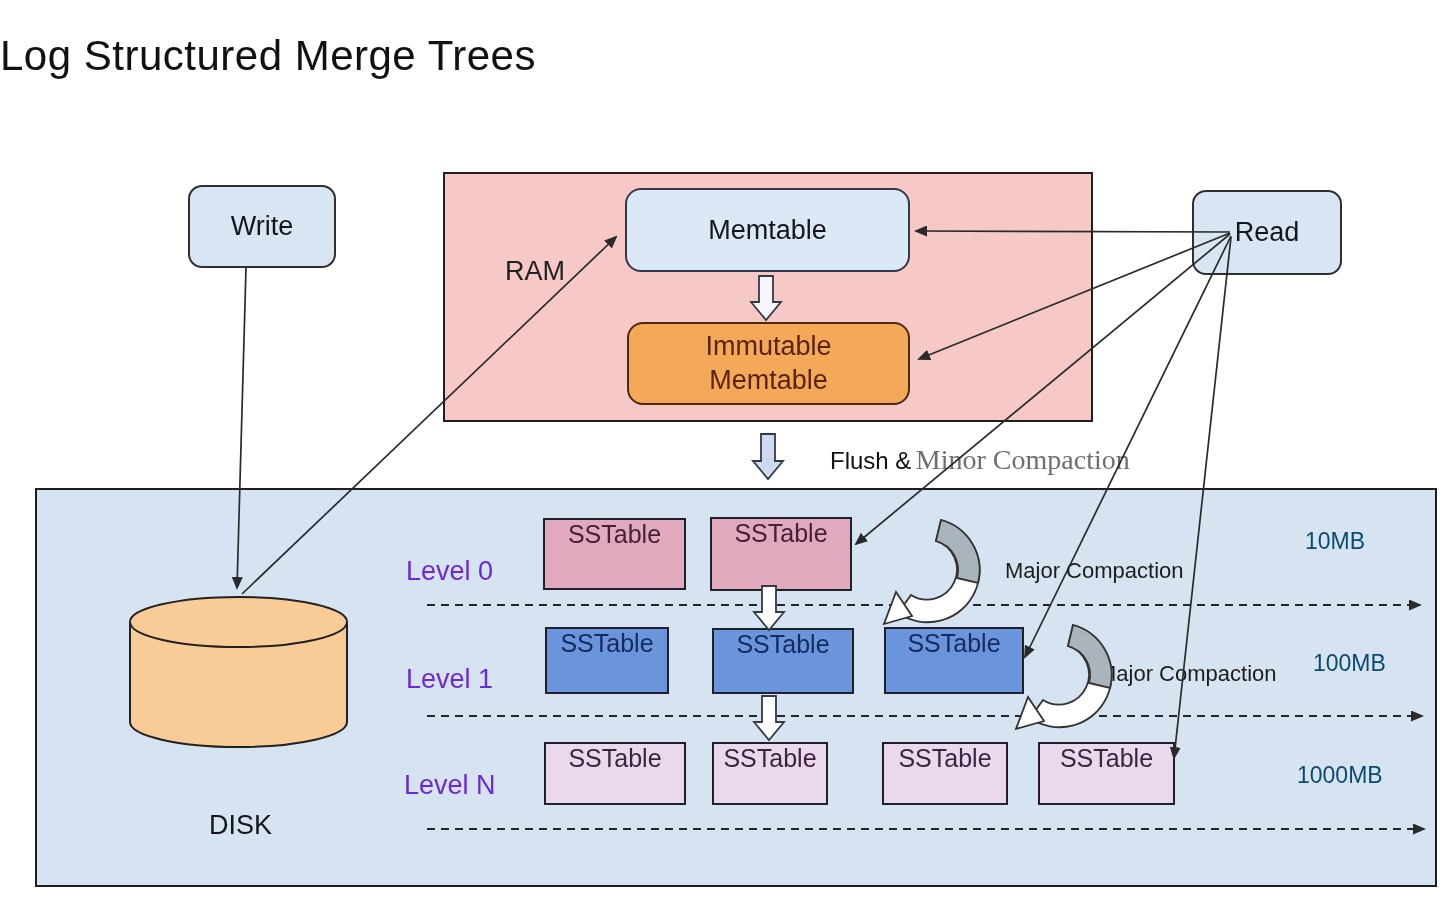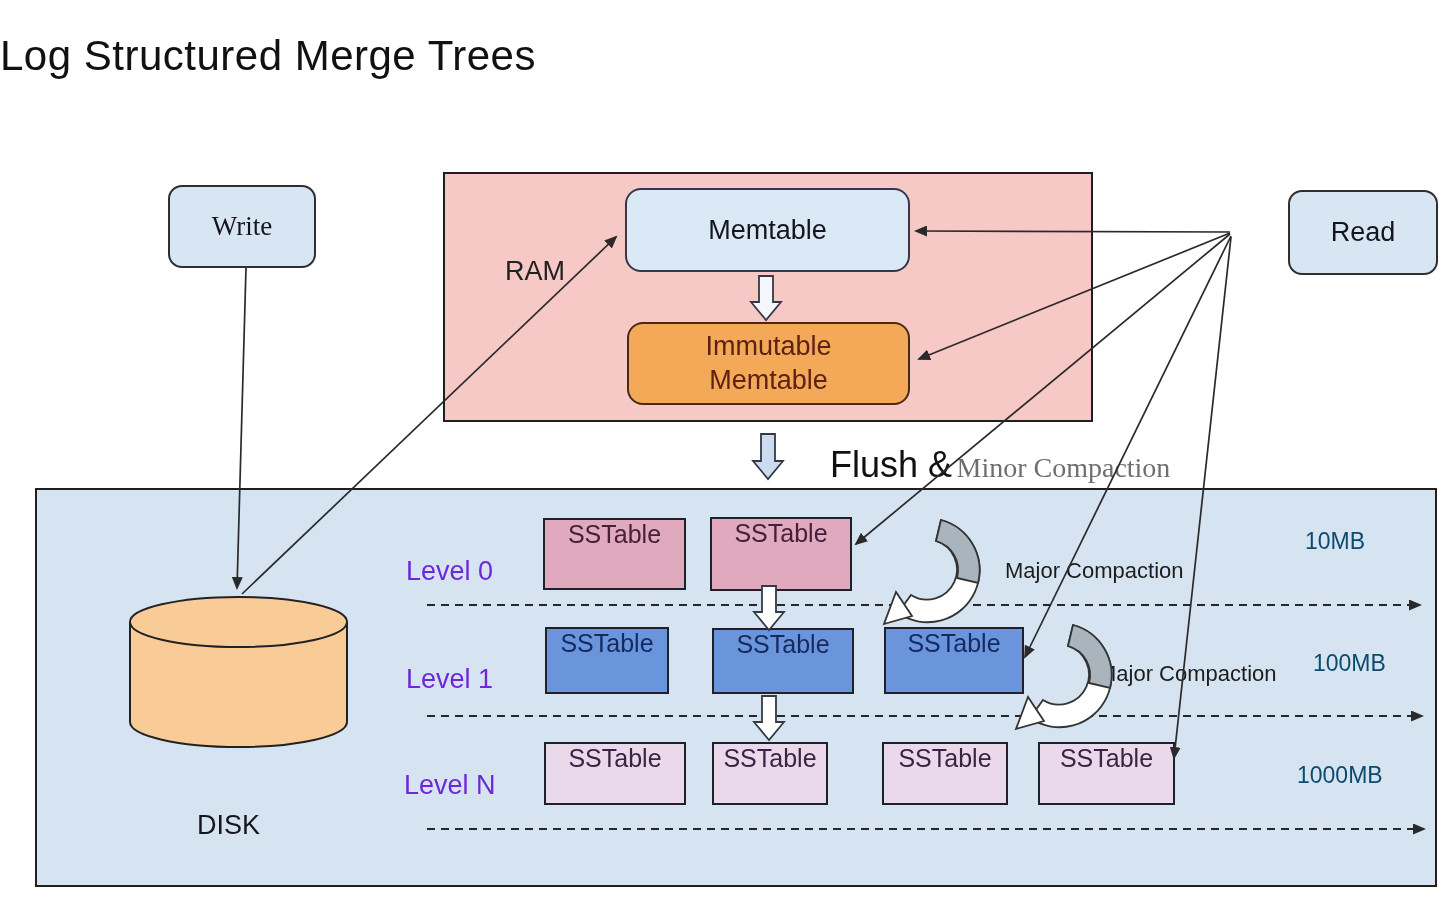--- a/index.html
+++ b/index.html
@@ -28,27 +28,27 @@
   }
   .immutable{
     background:#f4a958;border:2px solid #4a2a12;border-radius:16px;
     font-size:27px;color:#5c2213;line-height:1.25;
   }
   .disk{
     background:#d6e4f1;border:2px solid #1f1f1f;
   }
   .floating-label{position:absolute;white-space:nowrap;}
   .ram-label{font-size:27px;color:#222;}
-  .disk-label{font-size:27px;color:#15151d;}
+  .disk-label{font-size:27px;color:#15151d;margin-left:12px;}
   .wal-label{font-size:28px;color:#15151d;width:180px;text-align:center;}
   .lvl-label{font-size:27px;color:#6d28d9;}
   .size-label{font-size:23px;color:#0c4a6e;text-align:center;}
   .compaction-label{font-size:22px;color:#1c1c1c;}
   .flush-row{position:absolute;left:830px;top:444px;white-space:nowrap;}
-  .flush-primary{font-size:36px;color:#111;font-family:"Liberation Sans",sans-serif;}
+  .flush-primary{font-size:24px;color:#111;font-family:"Liberation Sans",sans-serif;}
   .flush-secondary{font-size:28px;color:#6e6e6e;font-family:"Liberation Serif",serif;}
   .sstable{
     position:absolute;display:flex;justify-content:center;
     box-sizing:border-box;border:2px solid #20202a;font-size:25px;
   }
   .sst-l0{background:#e1a9bd;color:#44203a;}
   .sst-l1{background:#6a94dc;color:#152a5e;}
   .sst-ln{background:#ead9eb;color:#3c2344;}
   svg.layer{position:absolute;left:0;top:0;pointer-events:none;}
 </style>
@@ -58,24 +58,24 @@
 <div class="canvas">
 
   <div class="title">Log Structured Merge Trees</div>
 
   <div class="box ram" style="left:443px;top:172px;width:650px;height:250px;"></div>
   <div class="floating-label ram-label" style="left:505px;top:256px;">RAM</div>
 
   <div class="box disk" style="left:35px;top:488px;width:1402px;height:399px;"></div>
   <div class="floating-label disk-label" style="left:197px;top:810px;">DISK</div>
 
-  <div class="box rw" style="left:168px;top:185px;width:148px;height:83px;font-family:Liberation Serif, serif;">
+  <div class="box rw" style="left:188px;top:185px;width:148px;height:83px;">
     <span>Write</span>
   </div>
-  <div class="box rw" style="left:1288px;top:190px;width:150px;height:85px;">
+  <div class="box rw" style="left:1192px;top:190px;width:150px;height:85px;">
     <span>Read</span>
   </div>
 
   <div class="box memtable" style="left:625px;top:188px;width:285px;height:84px;">
     <span>Memtable</span>
   </div>
   <div class="box immutable" style="left:627px;top:322px;width:283px;height:83px;">
     <span>
       <span style="display:block">Immutable</span>
       <span style="display:block">Memtable</span>

